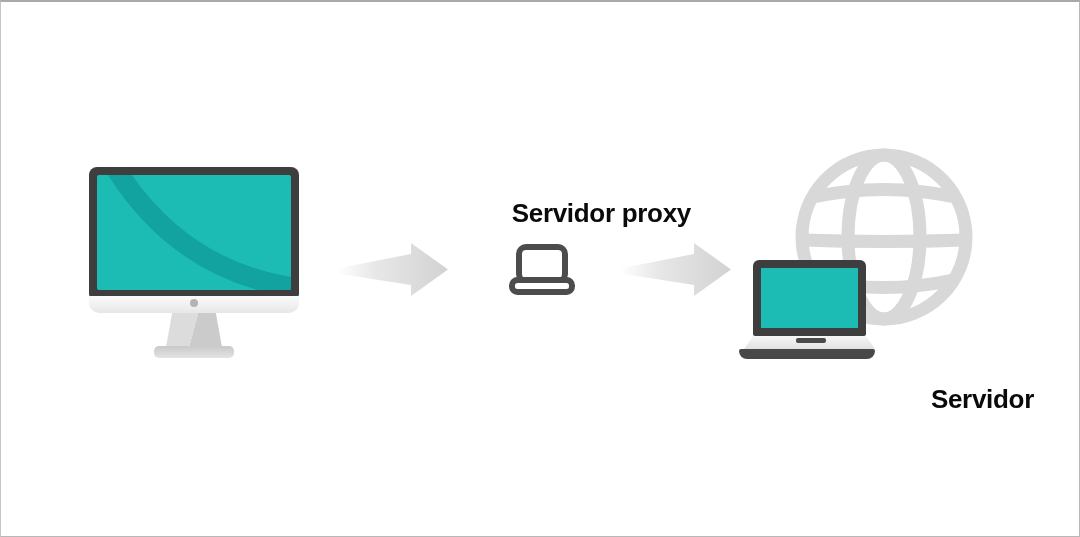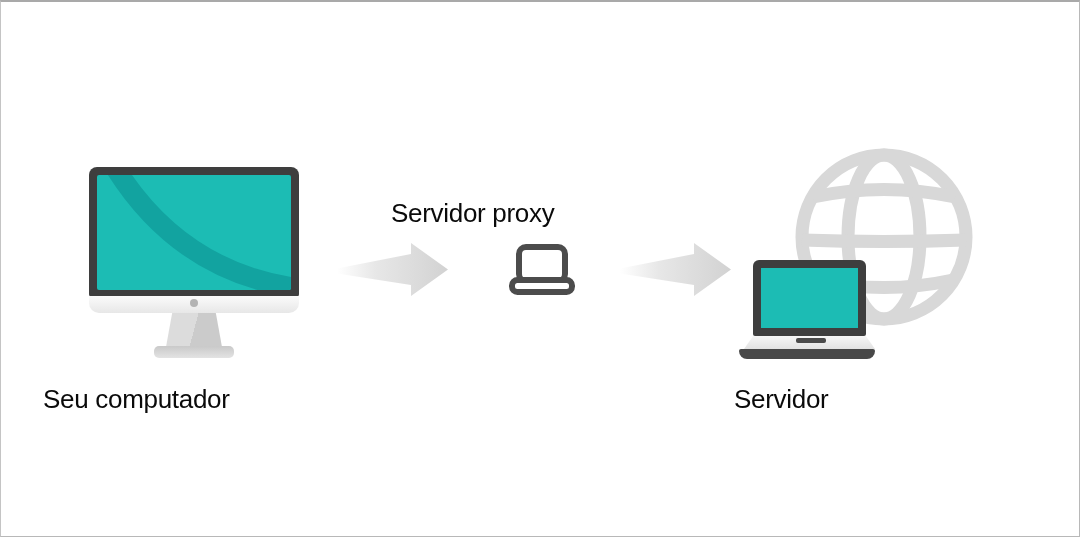--- a/index.html
+++ b/index.html
@@ -26,22 +26,22 @@
     border-radius:0 0 10px 10px; }
   .camera-dot { left:189px; top:297px; width:8px; height:8px;
     border-radius:50%; background:#b3b3b3; }
   .monitor-neck { left:165px; top:311px; width:56px; height:34px;
     background:linear-gradient(105deg,#dcdcdc 50%,#cbcbcb 50%);
     clip-path:polygon(11% 0, 89% 0, 100% 100%, 0 100%); }
   .monitor-base { left:153px; top:344px; width:80px; height:12px;
     background:linear-gradient(180deg,#c9c9c9,#e3e3e3); border-radius:5px; }
 
   
-  .node-label { font-weight:400; font-size:26px; color:#0a0a0a;
-    text-align:left; letter-spacing:-0.3px; white-space:nowrap; }
+  .node-label { font-weight:700; font-size:26px; color:#0a0a0a;
+    text-align:right; letter-spacing:-0.3px; white-space:nowrap; }
   .label-computer { left:42px;  top:382px; width:300px; }
   .label-proxy    { left:390px; top:196px; width:300px; }
   .label-internet { left:733px; top:382px; width:300px; }
 
   
   .arrow-1 { left:336px; top:239px; }
   .arrow-2 { left:619px; top:239px; }
 
   
   .proxy-icon { left:506px; top:241px; }
@@ -69,21 +69,20 @@
     <div class="abs monitor-screen" style="left:8px; top:8px;">
       <svg width="194" height="115" viewBox="0 0 194 115">
         <path d="M 14 -14 Q 82 100 208 114" fill="none" stroke="#12A3A0" stroke-width="20"></path>
       </svg>
     </div>
   </div>
   <div class="abs monitor-chin"></div>
   <div class="abs camera-dot"></div>
   <div class="abs monitor-neck"></div>
   <div class="abs monitor-base"></div>
-  <div class="abs node-label label-computer">Seu computador</div>
 
   <svg class="abs arrow-1" width="112" height="57" viewBox="0 0 112 57">
     <defs>
       <linearGradient id="arrowGrad1" x1="0" y1="0" x2="1" y2="0">
         <stop offset="0" stop-color="#ffffff"></stop>
         <stop offset="0.35" stop-color="#e7e7e7"></stop>
         <stop offset="1" stop-color="#d2d2d2"></stop>
       </linearGradient>
     </defs>
     <path d="M 0 27.5 L 74 13 L 74 2 L 111 28.5 L 74 55 L 74 44 L 0 32.5 Z" fill="url(#arrowGrad1)"></path>

